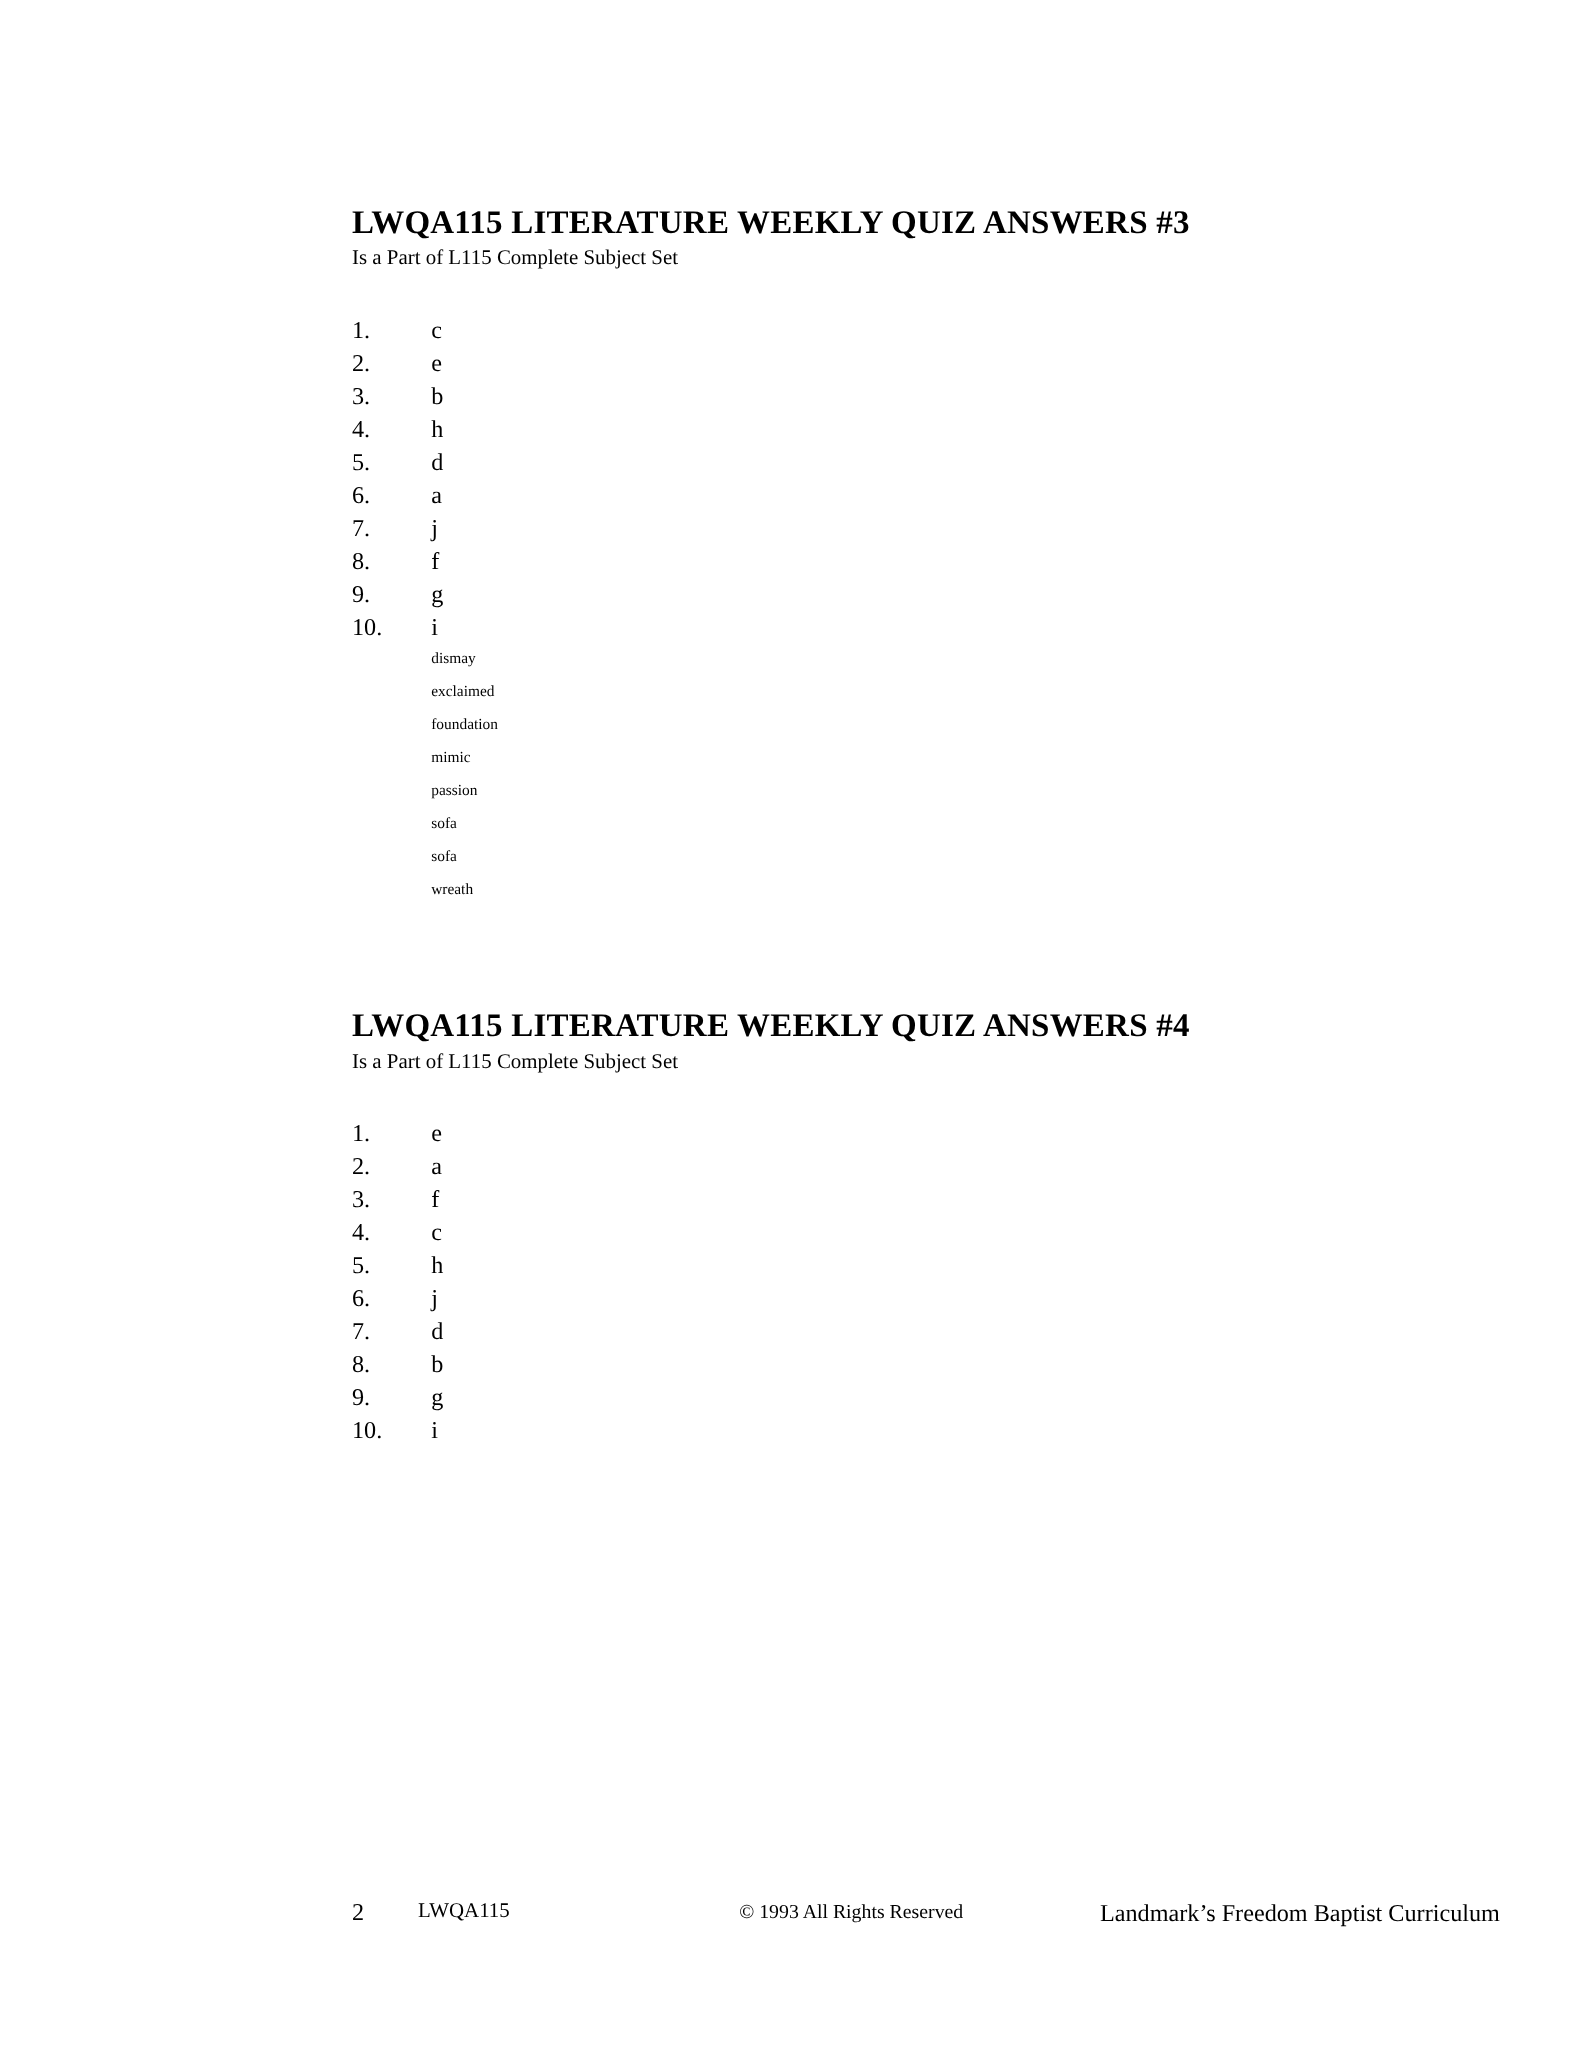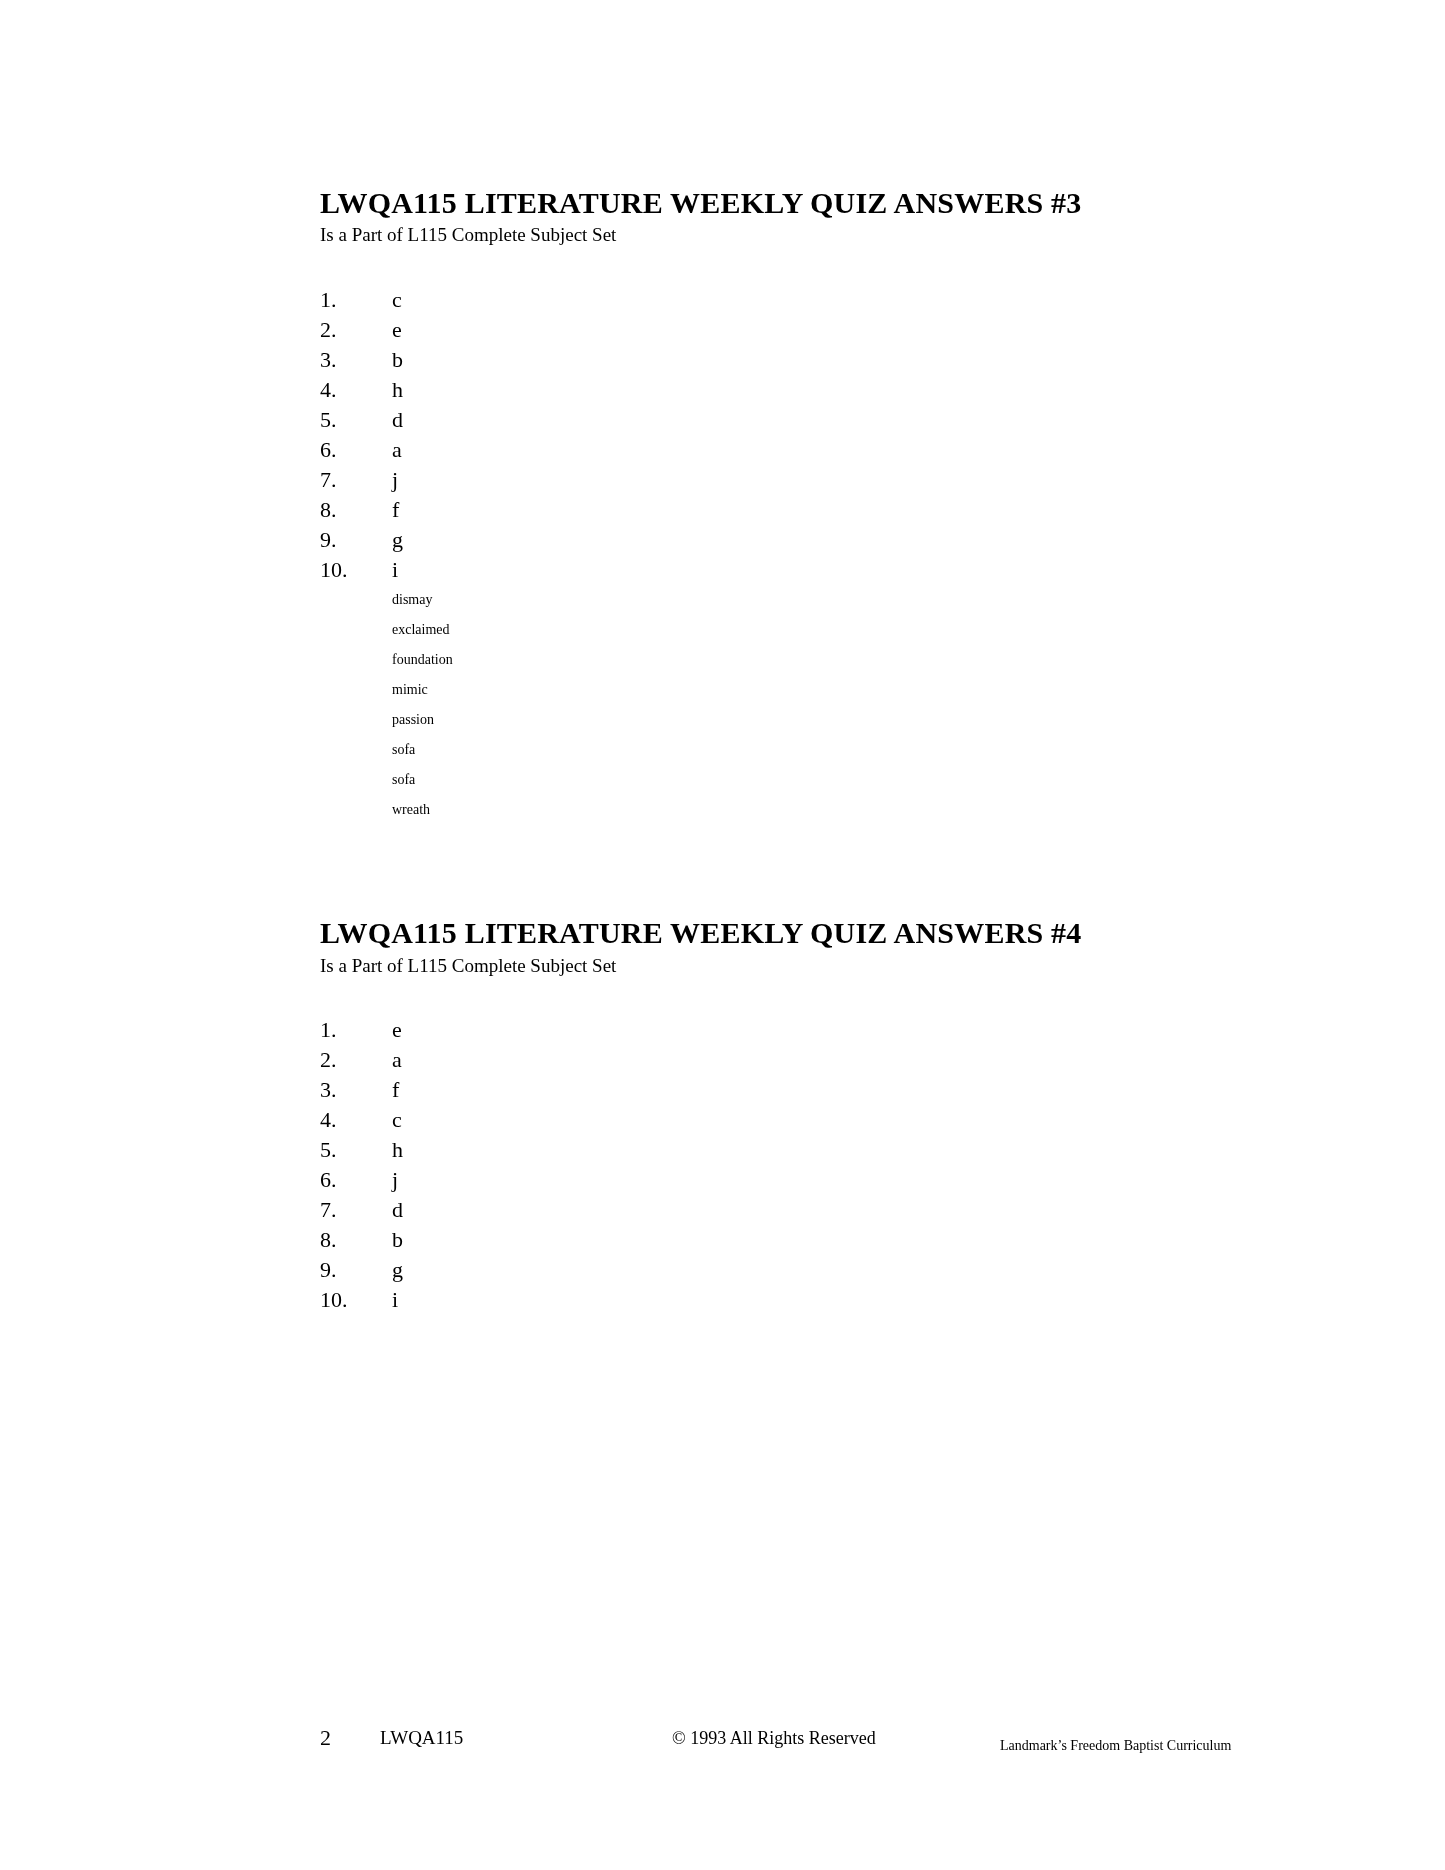--- a/index.html
+++ b/index.html
@@ -118,22 +118,22 @@
   }
   .footer-copy {
     position: absolute;
     left: 352px;
     top: 3px;
     font-size: 18px;
   }
   .footer-brand {
     position: absolute;
     left: 680px;
-    top: 13px;
-    font-size: 14px;
+    top: 1px;
+    font-size: 22px;
   }
 </style>
 </head>
 <body>
 
 <div class="page">
 
   <div class="content">
 
     <div class="section">

